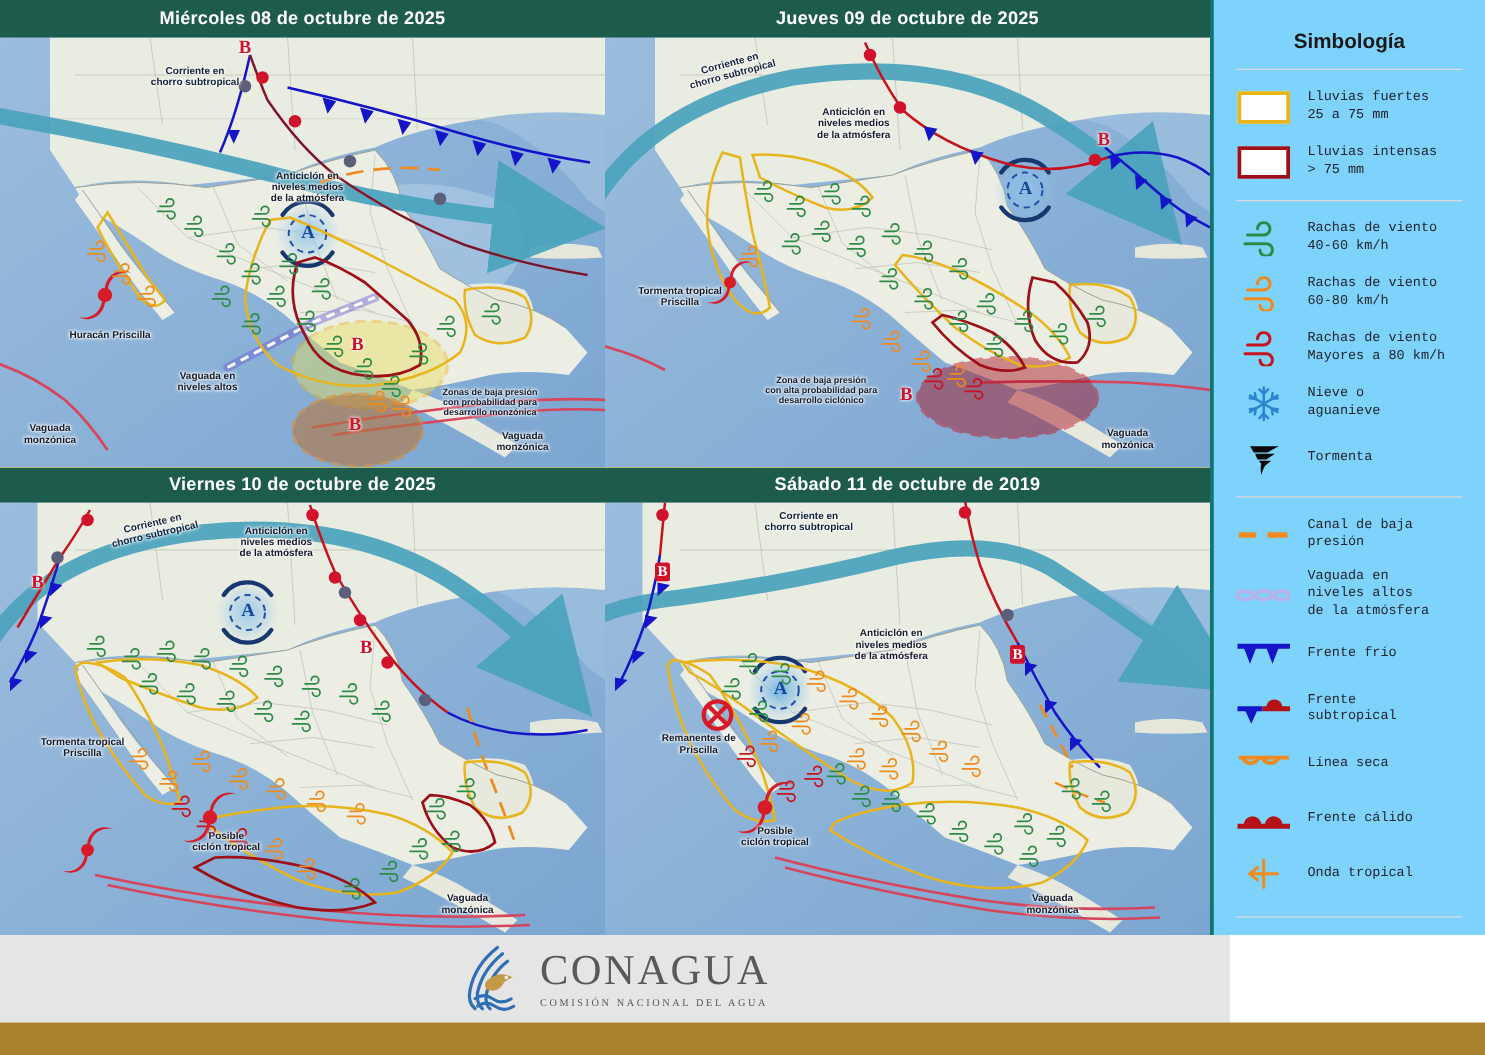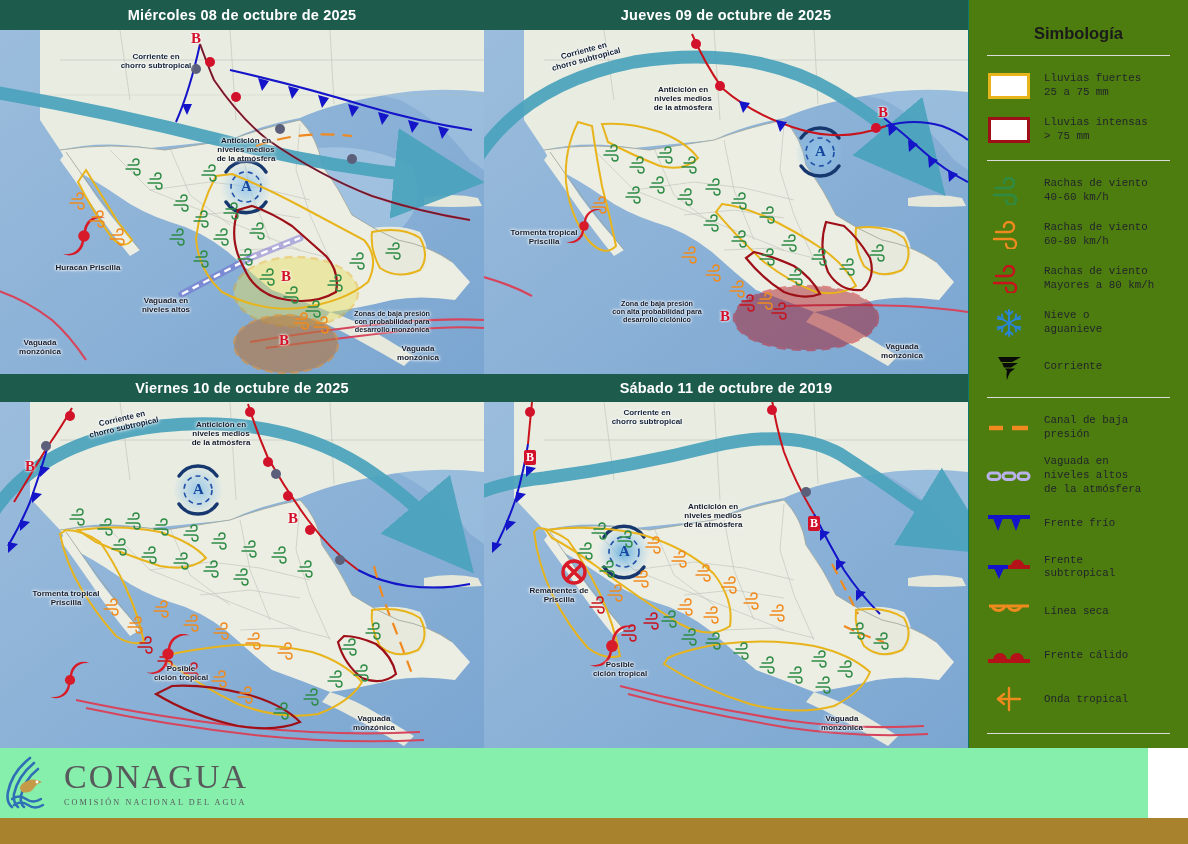--- a/index.html
+++ b/index.html
@@ -53,21 +53,21 @@
   }
   .amark {
     position:absolute; z-index:45;
     color:#17489e; font-weight:bold; font-size:15px;
     font-family:"Liberation Serif", serif;
   }
 
   
   #legend {
     position:absolute; right:0; top:0; width:220px; height:748px;
-    background:#4d7c0f; border-left:1px solid #0f766e;
+    background:#7dd3fc; border-left:3px solid #0f766e;
     padding: 14px 0 0 0;
   }
   #legend-title {
     text-align:center; font-size:16.5px; font-weight:bold;
     color:#1a1a1a; margin: 10px 0 12px 0;
   }
   .legend-sep { height:1px; background:#dcdcdc; margin: 6px 18px; }
   .legend-group { padding: 2px 0; }
   .legend-row {
     display:flex; align-items:center; gap:11px;
@@ -79,22 +79,22 @@
     display:flex; align-items:center; justify-content:center;
   }
   .legend-text { font-size:10.8px; color:#22252b; line-height:1.28; white-space:pre-line; }
 
   .swatch { width:42px; height:26px; background:#fff; }
   .swatch.rain-strong { border:3px solid #e8b41c; }
   .swatch.rain-intense { border:3px solid #9e1018; }
 
   
   #footer {
-    position:absolute; left:0; top:748px; width:1148px; height:70px;
-    background:#86efac; display:flex; align-items:center; justify-content:flex-start;
+    position:absolute; left:0; top:748px; width:984px; height:70px;
+    background:#e5e5e5; display:flex; align-items:center; justify-content:center;
   }
   #goldbar { position:absolute; left:0; top:818px; width:1188px; height:26px; background:#a8822c; }
   #logo { display:flex; align-items:center; gap:12px; }
   #logo-text { display:flex; flex-direction:column; }
   #logo-name { font-family:"Liberation Serif", serif; font-size:34px; letter-spacing:2px; color:#58595b; line-height:1; }
   #logo-sub { font-size:8.2px; letter-spacing:2.1px; color:#58595b; margin-top:4px;font-family:Liberation Serif, serif; }
 </style>
 </head>
 <body>
 
@@ -1114,21 +1114,21 @@
       <div class="legend-row">
         <span class="legend-ico">
           <svg width="30" height="30" viewBox="0 0 30 30">
             <g fill="#0a0a0a">
               <path d="M4,5 H27 L18,10 H7 Z"></path>
               <path d="M8,11 H24 L17,15.5 H10 Z"></path>
               <path d="M11,16.5 H21 L16,20.5 Q14,24 13,28 Q12,22 13,19 Z"></path>
             </g>
           </svg>
         </span>
-        <span class="legend-text">Corriente</span>
+        <span class="legend-text">Tormenta</span>
       </div>
     </div>
 
     <div class="legend-sep"></div>
 
     <div class="legend-group">
       <div class="legend-row">
         <span class="legend-ico">
           <svg width="46" height="14" viewBox="0 0 46 14">
             <path d="M3,7 h14 M26,7 h16" stroke="#f08a20" stroke-width="4.4" stroke-linecap="butt"></path>

